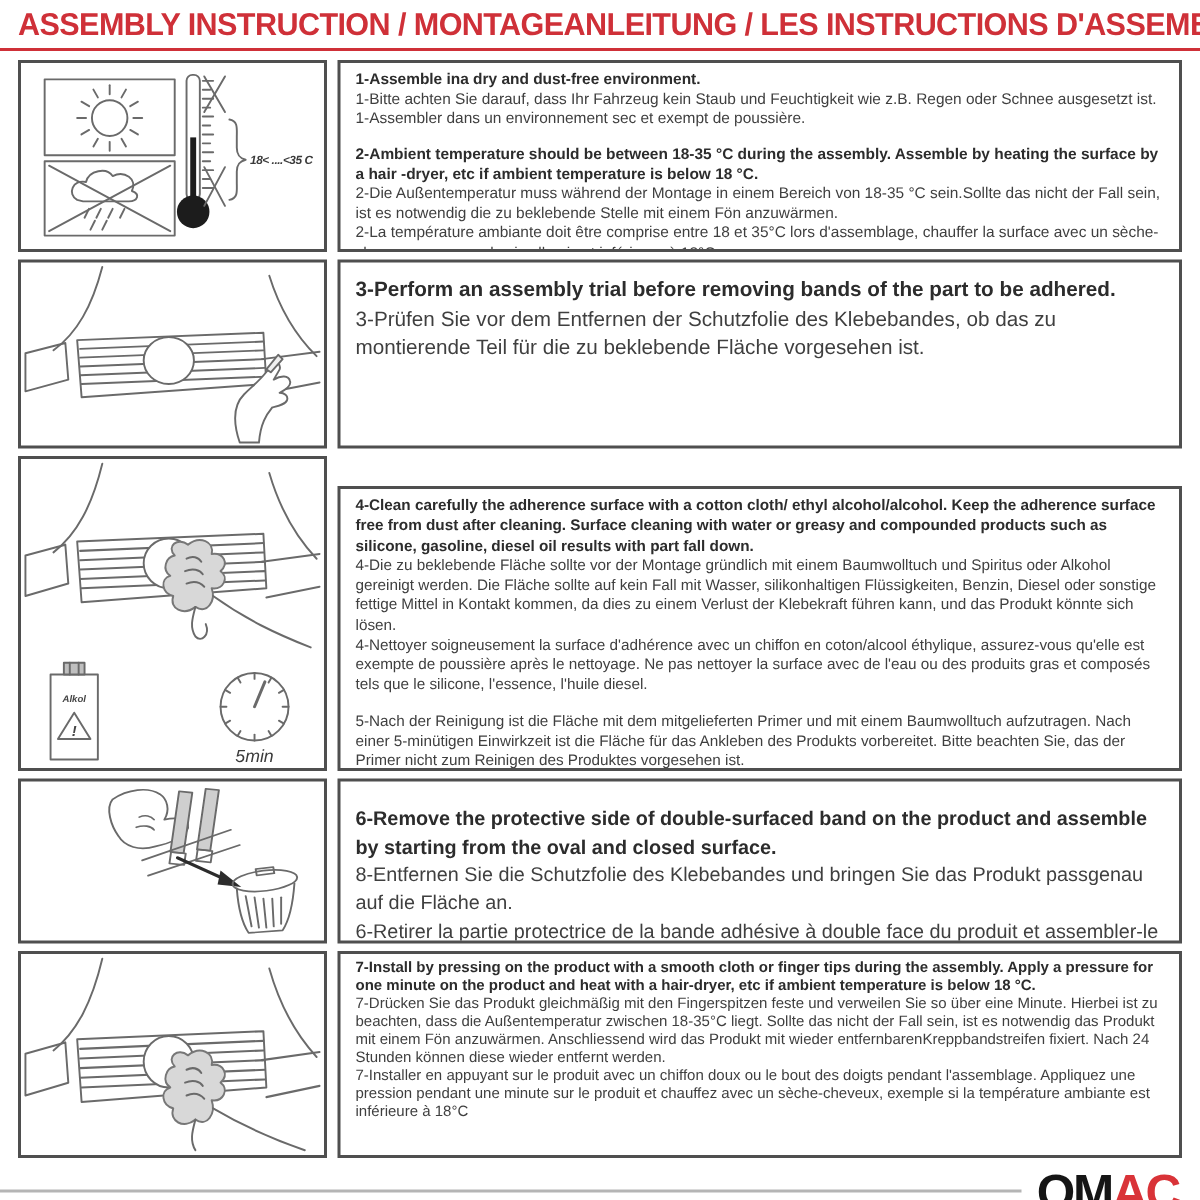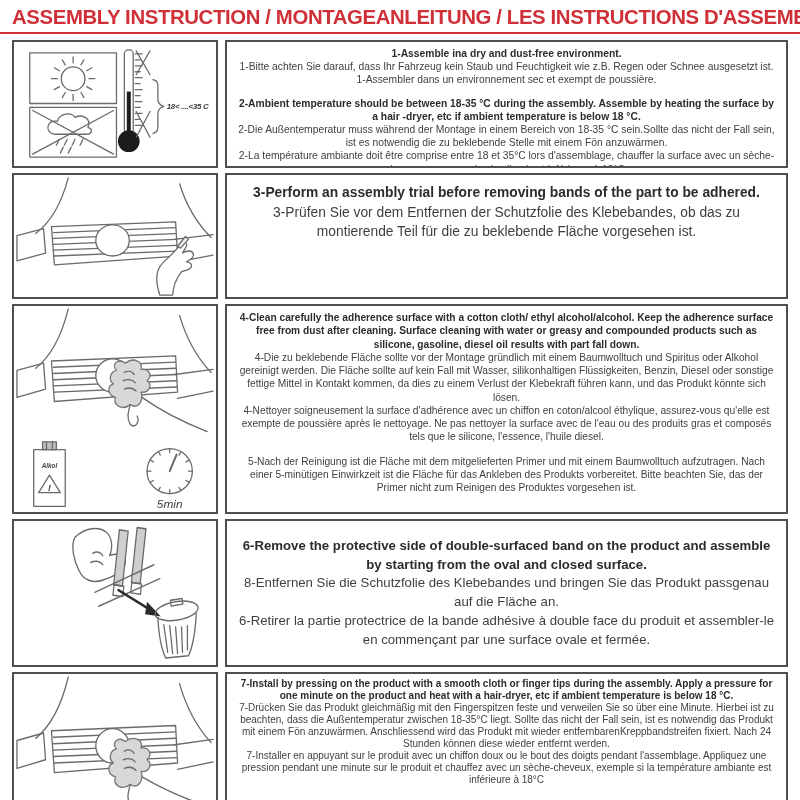--- a/index.html
+++ b/index.html
@@ -12,25 +12,25 @@
   .title{
     display:block;text-align:center;color:#cf3038;
     font-size:21px;font-weight:800;letter-spacing:-0.4px;
     transform:scaleX(0.97);transform-origin:center;white-space:nowrap;
   }
   .red-rule{height:2px;background:#cf3038;margin-top:3px;}
   .rows{margin:6px 12px 0;}
   .row{display:flex;gap:7px;margin-bottom:5px;}
   .cell{border:2px solid #4f4f4f;background:#fff;box-sizing:border-box;}
   .left{flex:0 0 206px;display:flex;flex-direction:column;overflow:hidden;font-style:italic;}
-  .right{flex:1;padding:5px 10px;overflow:hidden;text-align:center;}
-  .r1{height:128px}.r2{height:126px}.r3{height:210px}.r4{height:148px}.r5{height:138px}
+  .right{flex:1;padding:5px 10px;overflow:hidden;}
+  .r1{height:128px}.r2{height:126px}.r3{height:210px}.r4{height:110px}.r5{height:138px}
   .r1 .right{font-size:10.3px;line-height:1.27;}
   .r2 .right{font-size:13.8px;line-height:1.42;padding-top:8px;}
-  .r3 .right{font-size:10.2px;line-height:1.3;}
+  .r3 .right{font-size:10.2px;line-height:1.3;margin-top:20px;}
   .r4 .right{font-size:13.2px;line-height:1.42;padding-top:16px;}
   .r5 .right{font-size:10px;line-height:1.2;padding-top:4px;}
   p{margin:0;}
   .b{font-weight:bold;color:#2c2c2c;}
   .sec+.sec{margin-top:11px;}
   .illus{display:block;width:100%;}
   .footer{display:flex;align-items:center;margin-top:3px;height:34px;}
   .footer .line{flex:1;height:2px;background:#b5b5b5;}
   .logo{font-size:33px;font-weight:800;letter-spacing:-1.5px;margin:0 14px 0 10px;line-height:1;}
   .logo .blk{color:#151515;}

